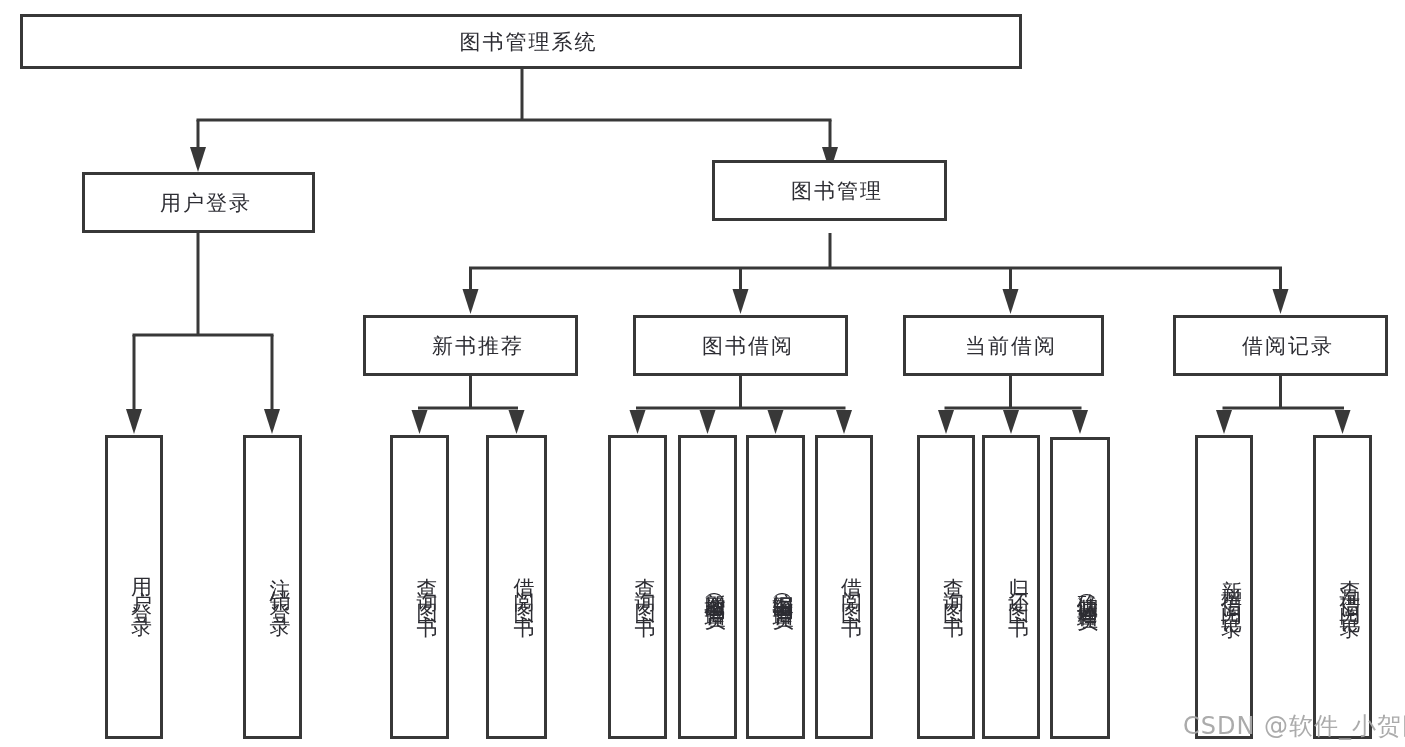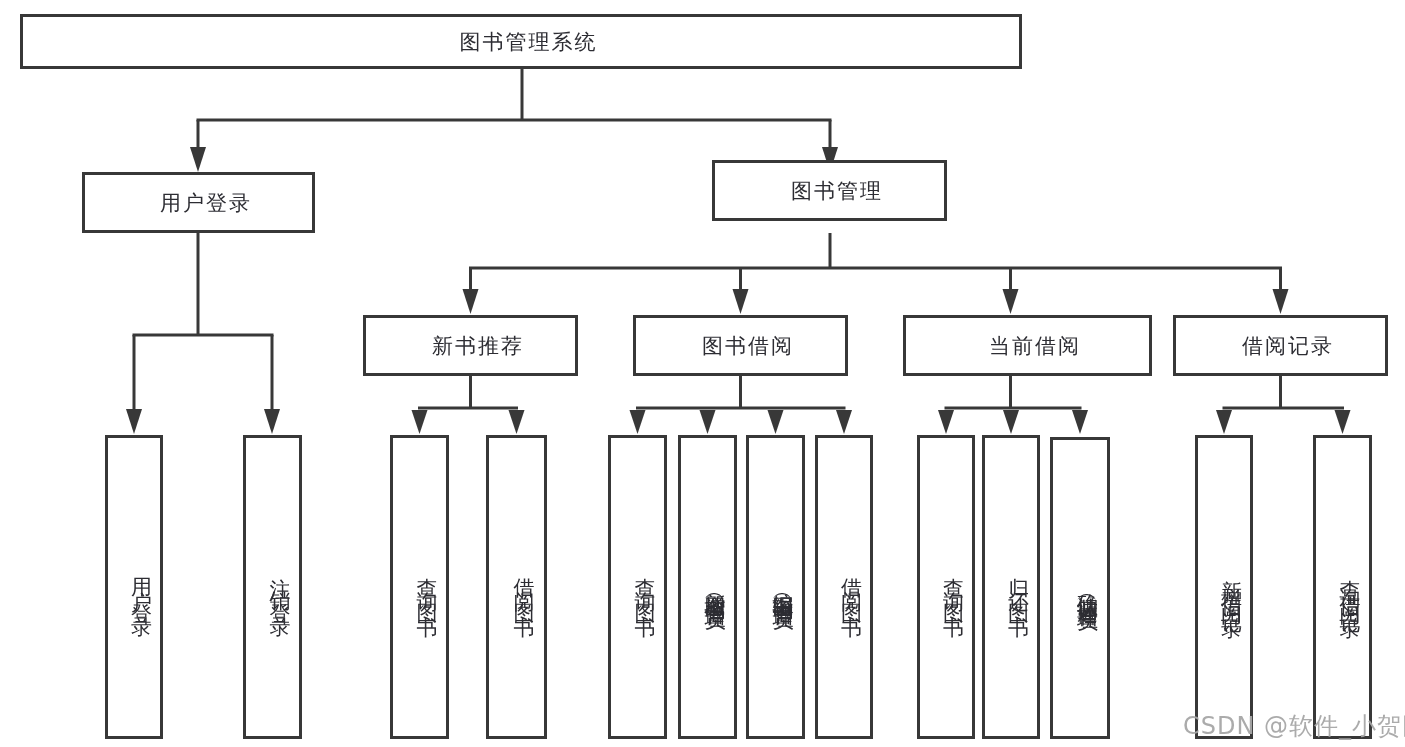--- a/index.html
+++ b/index.html
@@ -128,21 +128,21 @@
   <div class="box h-box" style="left:712px;top:160px;width:235px;height:61px">
     <span>图书管理</span>
   </div>
 
   <div class="box h-box" style="left:633px;top:315px;width:215px;height:61px">
     <span>图书借阅</span>
   </div>
   <div class="box h-box" style="left:363px;top:315px;width:215px;height:61px">
     <span>新书推荐</span>
   </div>
-  <div class="box h-box" style="left:903px;top:315px;width:249px;height:61px">
+  <div class="box h-box" style="left:903px;top:315px;width:201px;height:61px">
     <span>当前借阅</span>
   </div>
   <div class="box h-box" style="left:1173px;top:315px;width:215px;height:61px">
     <span>借阅记录</span>
   </div>
 
   <div class="box v-box sp-4" style="left:105px;top:435px;width:58px;height:304px">
     <span>用户登录</span>
   </div>
   <div class="box v-box sp-4" style="left:243px;top:435px;width:59px;height:304px">

